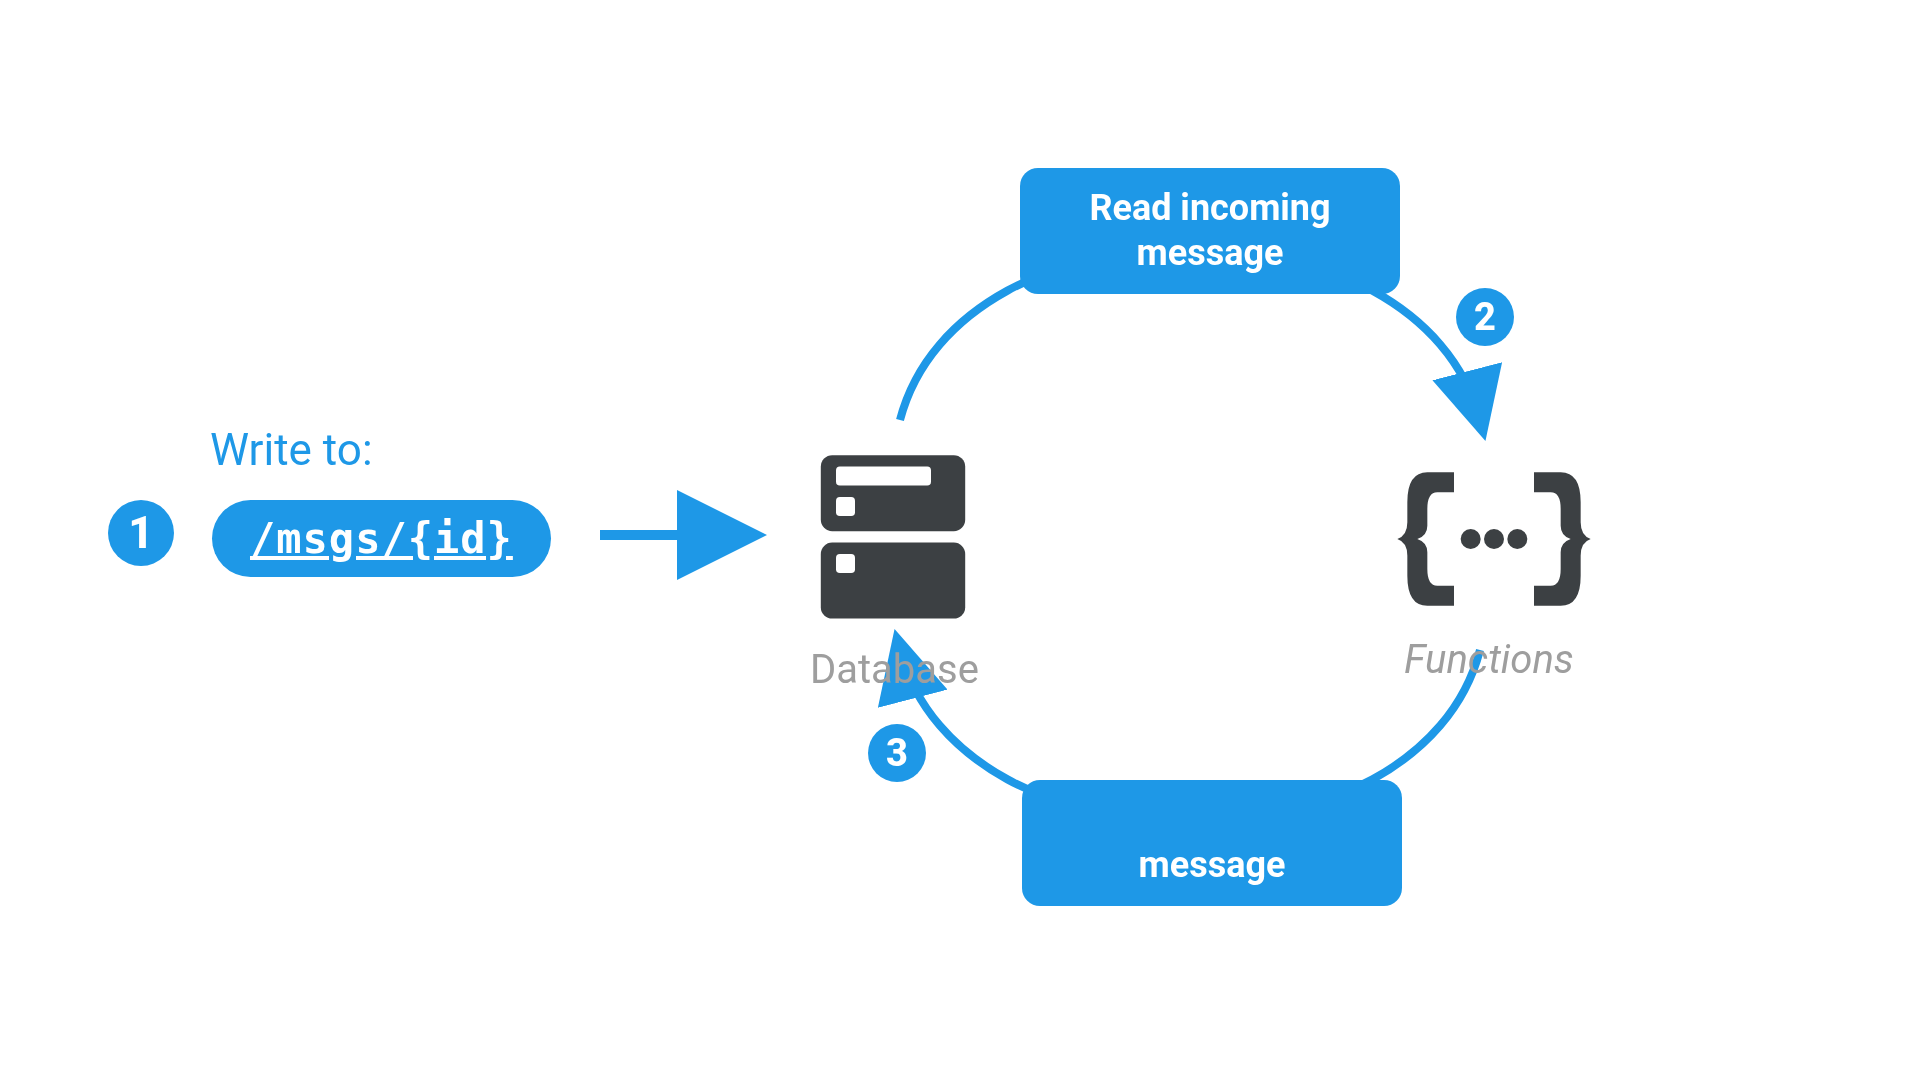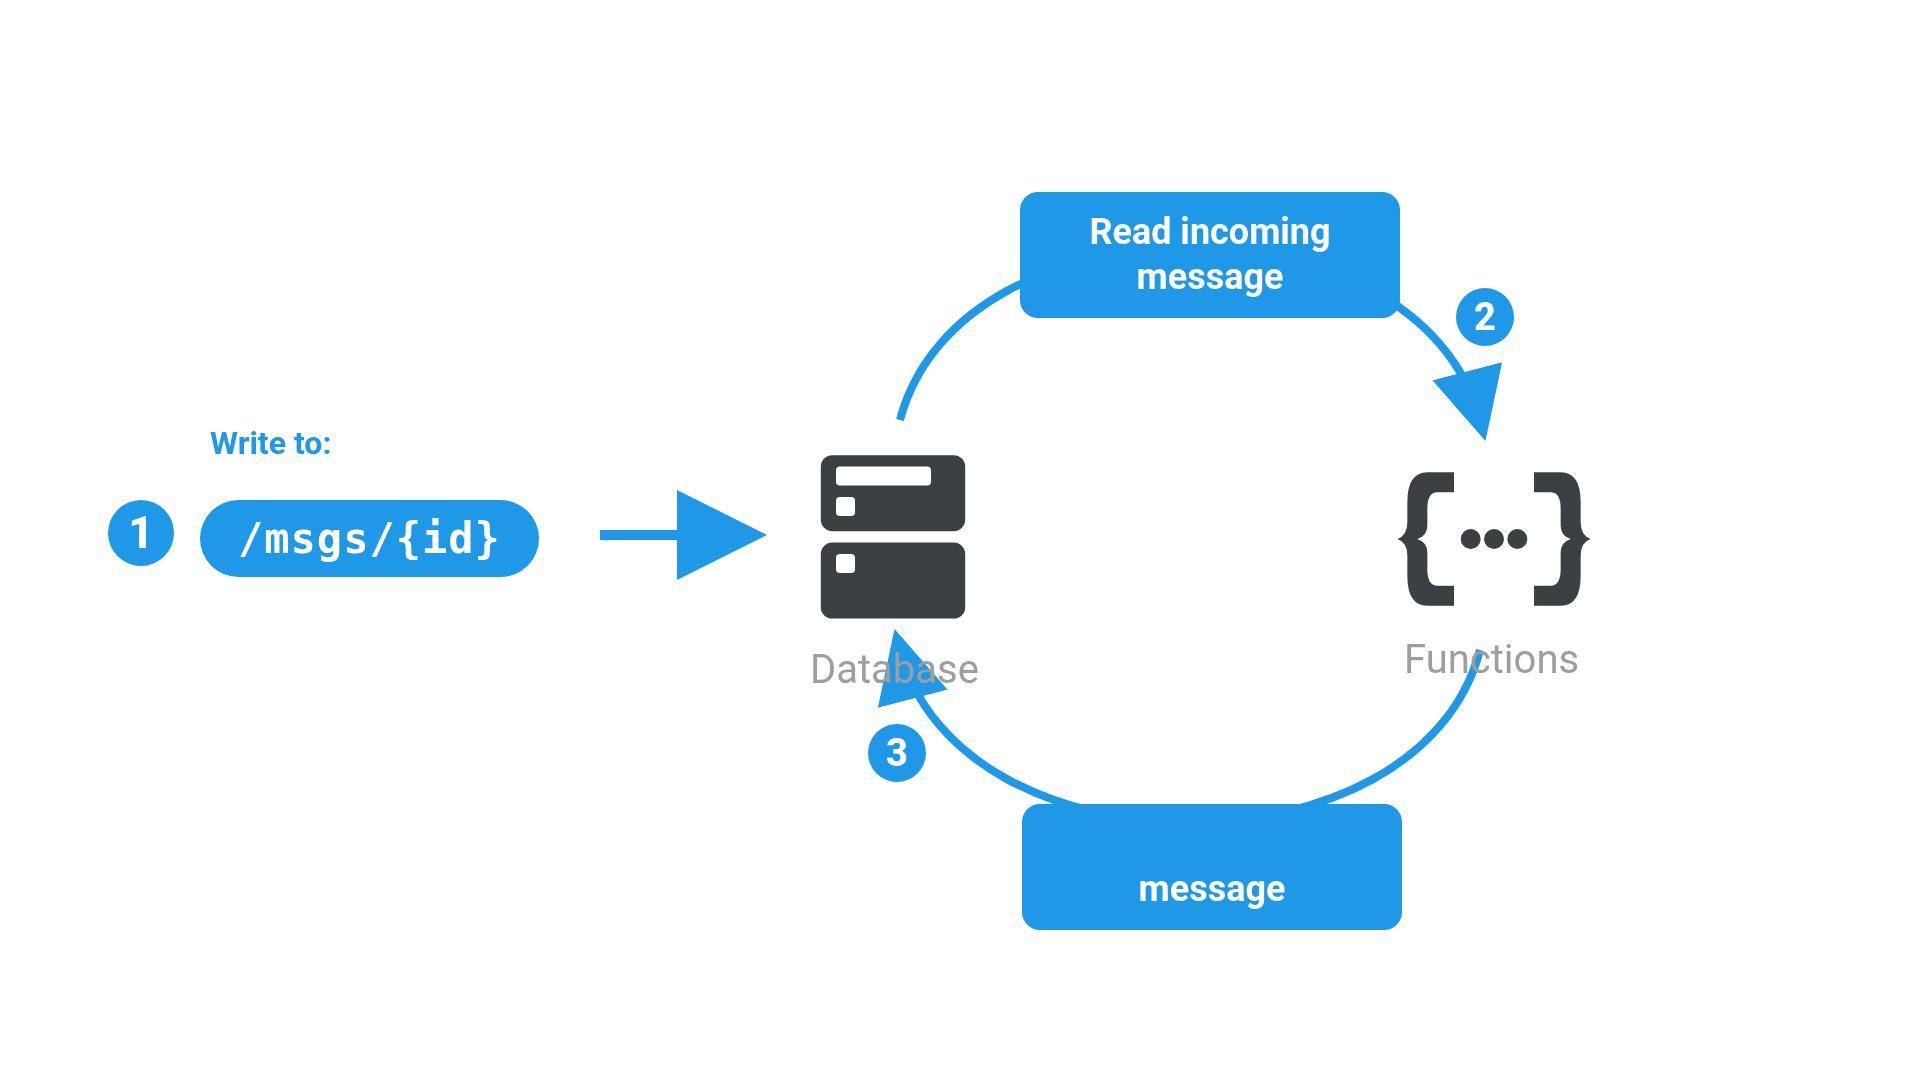--- a/index.html
+++ b/index.html
@@ -3,22 +3,22 @@
 <meta charset="utf-8">
 <style>
   html,body{margin:0;padding:0;width:1920px;height:1080px;background:#fff;font-family:-apple-system,BlinkMacSystemFont,"Segoe UI",Roboto,Helvetica,Arial,sans-serif;}
   .stage{position:relative;width:1920px;height:1080px;}
   .abs{position:absolute;}
   .blue{color:#1e98e7;}
   .pill{background:#1e98e7;color:#fff;border-radius:999px;padding:14px 38px;font-size:42px;font-weight:600;font-family:ui-monospace,Menlo,Consolas,monospace;letter-spacing:1px;}
   .badge{background:#1e98e7;color:#fff;border-radius:50%;display:flex;align-items:center;justify-content:center;font-weight:800;}
   .badge-lg{width:66px;height:66px;font-size:44px;}
   .badge-md{width:58px;height:58px;font-size:38px;}
-  .label-title{font-size:32px;font-weight:700;}
-  .box-label{background:#1e98e7;color:#fff;border-radius:18px;padding:18px 30px;font-size:36px;font-weight:700;text-align:center;line-height:1.25;margin-top:24px;}
+  .label-title{font-size:44px;font-weight:400;}
+  .box-label{background:#1e98e7;color:#fff;border-radius:18px;padding:18px 30px;font-size:36px;font-weight:700;text-align:center;line-height:1.25;}
   .caption{color:#9e9e9e;font-size:40px;font-weight:400;}
 </style>
 </head>
 <body>
 
 <div class="stage">
 
   <svg class="abs" width="1920" height="1080" viewBox="0 0 1920 1080">
     <defs>
       <marker id="arrow" viewBox="0 0 10 10" refX="7" refY="5" markerWidth="9" markerHeight="9" orient="auto-start-reverse">
@@ -30,21 +30,21 @@
 
     <path d="M 900 420 C 960 190, 1420 190, 1480 420" fill="none" stroke="#1e98e7" stroke-width="8" marker-end="url(#arrow)"></path>
 
     <path d="M 1480 650 C 1420 880, 960 880, 900 650" fill="none" stroke="#1e98e7" stroke-width="8" marker-end="url(#arrow)"></path>
   </svg>
 
   <div class="abs label-title blue" style="left:210px;top:424px;">Write to:</div>
   <div class="abs badge badge-lg" style="left:108px;top:500px;">
     <span>1</span>
   </div>
-  <div class="abs pill" style="left:200px;top:500px;">/msgs/{id}</div>
+  <div class="abs pill" style="left:212px;top:500px;text-decoration:underline;">/msgs/{id}</div>
 
   <div class="abs" style="left:798px;top:440px;">
     <svg width="190" height="190" viewBox="0 0 100 100">
       <rect x="12" y="8" width="76" height="40" rx="6" fill="#3c4043"></rect>
       <rect x="20" y="14" width="50" height="10" rx="2" fill="#fff"></rect>
       <rect x="20" y="30" width="10" height="10" rx="2" fill="#fff"></rect>
       <rect x="12" y="54" width="76" height="40" rx="6" fill="#3c4043"></rect>
       <rect x="20" y="60" width="10" height="10" rx="2" fill="#fff"></rect>
     </svg>
   </div>
@@ -54,21 +54,21 @@
     <svg width="200" height="190" viewBox="0 0 120 100">
 
       <path d="M36 10 L20 10 Q8 10 8 28 L8 40 Q8 48 2 50 Q8 52 8 60 L8 72 Q8 90 20 90 L36 90 L36 78 L26 78 Q20 78 20 68 L20 58 Q20 52 14 50 Q20 48 20 42 L20 32 Q20 22 26 22 L36 22 Z" fill="#3c4043"></path>
 
       <path d="M84 10 L100 10 Q112 10 112 28 L112 40 Q112 48 118 50 Q112 52 112 60 L112 72 Q112 90 100 90 L84 90 L84 78 L94 78 Q100 78 100 68 L100 58 Q100 52 106 50 Q100 48 100 42 L100 32 Q100 22 94 22 L84 22 Z" fill="#3c4043"></path>
       <circle cx="46" cy="50" r="6" fill="#3c4043"></circle>
       <circle cx="60" cy="50" r="6" fill="#3c4043"></circle>
       <circle cx="74" cy="50" r="6" fill="#3c4043"></circle>
     </svg>
   </div>
-  <div class="abs caption" style="left:1404px;top:636px;">Functions</div>
+  <div class="abs caption" style="left:1404px;top:636px;font-style:italic;">Functions</div>
 
   <div class="abs box-label" style="left:1020px;top:168px;width:320px;">
     <span>Read incoming</span><br>
     <span>message</span>
   </div>
   <div class="abs badge badge-md" style="left:1456px;top:288px;">
     <span>2</span>
   </div>
 
   <div class="abs box-label" style="left:1022px;top:780px;width:320px;">

